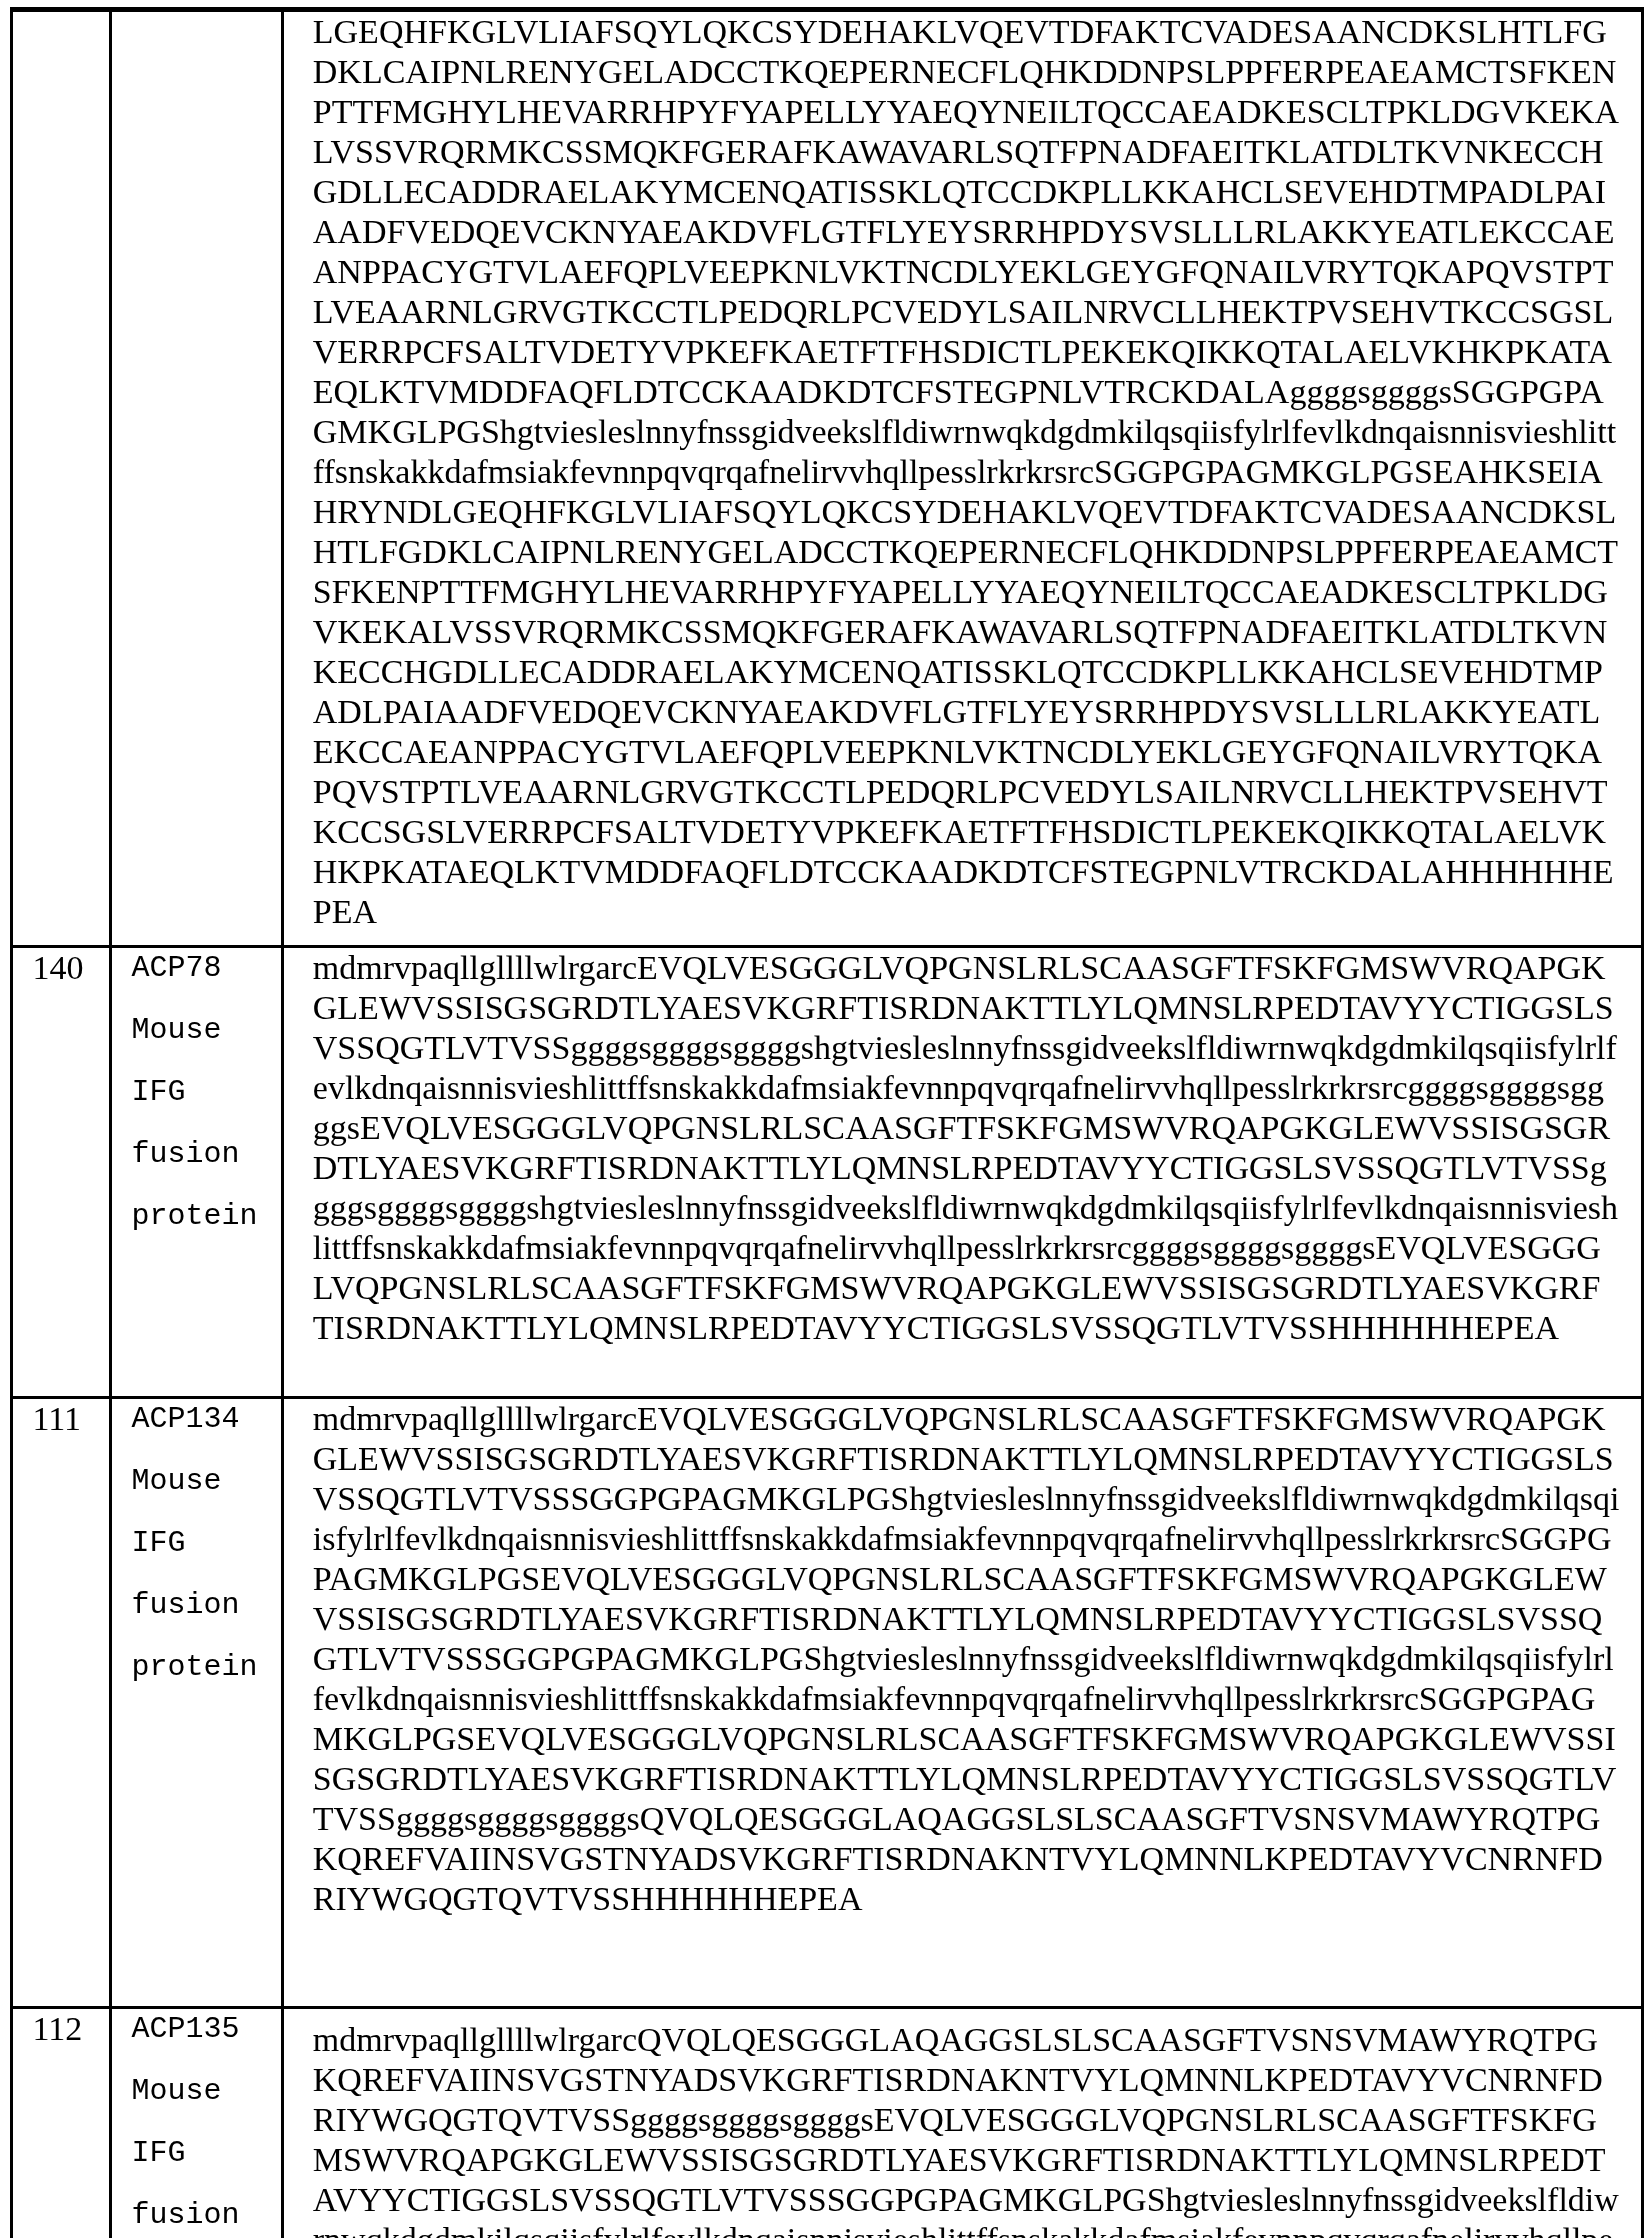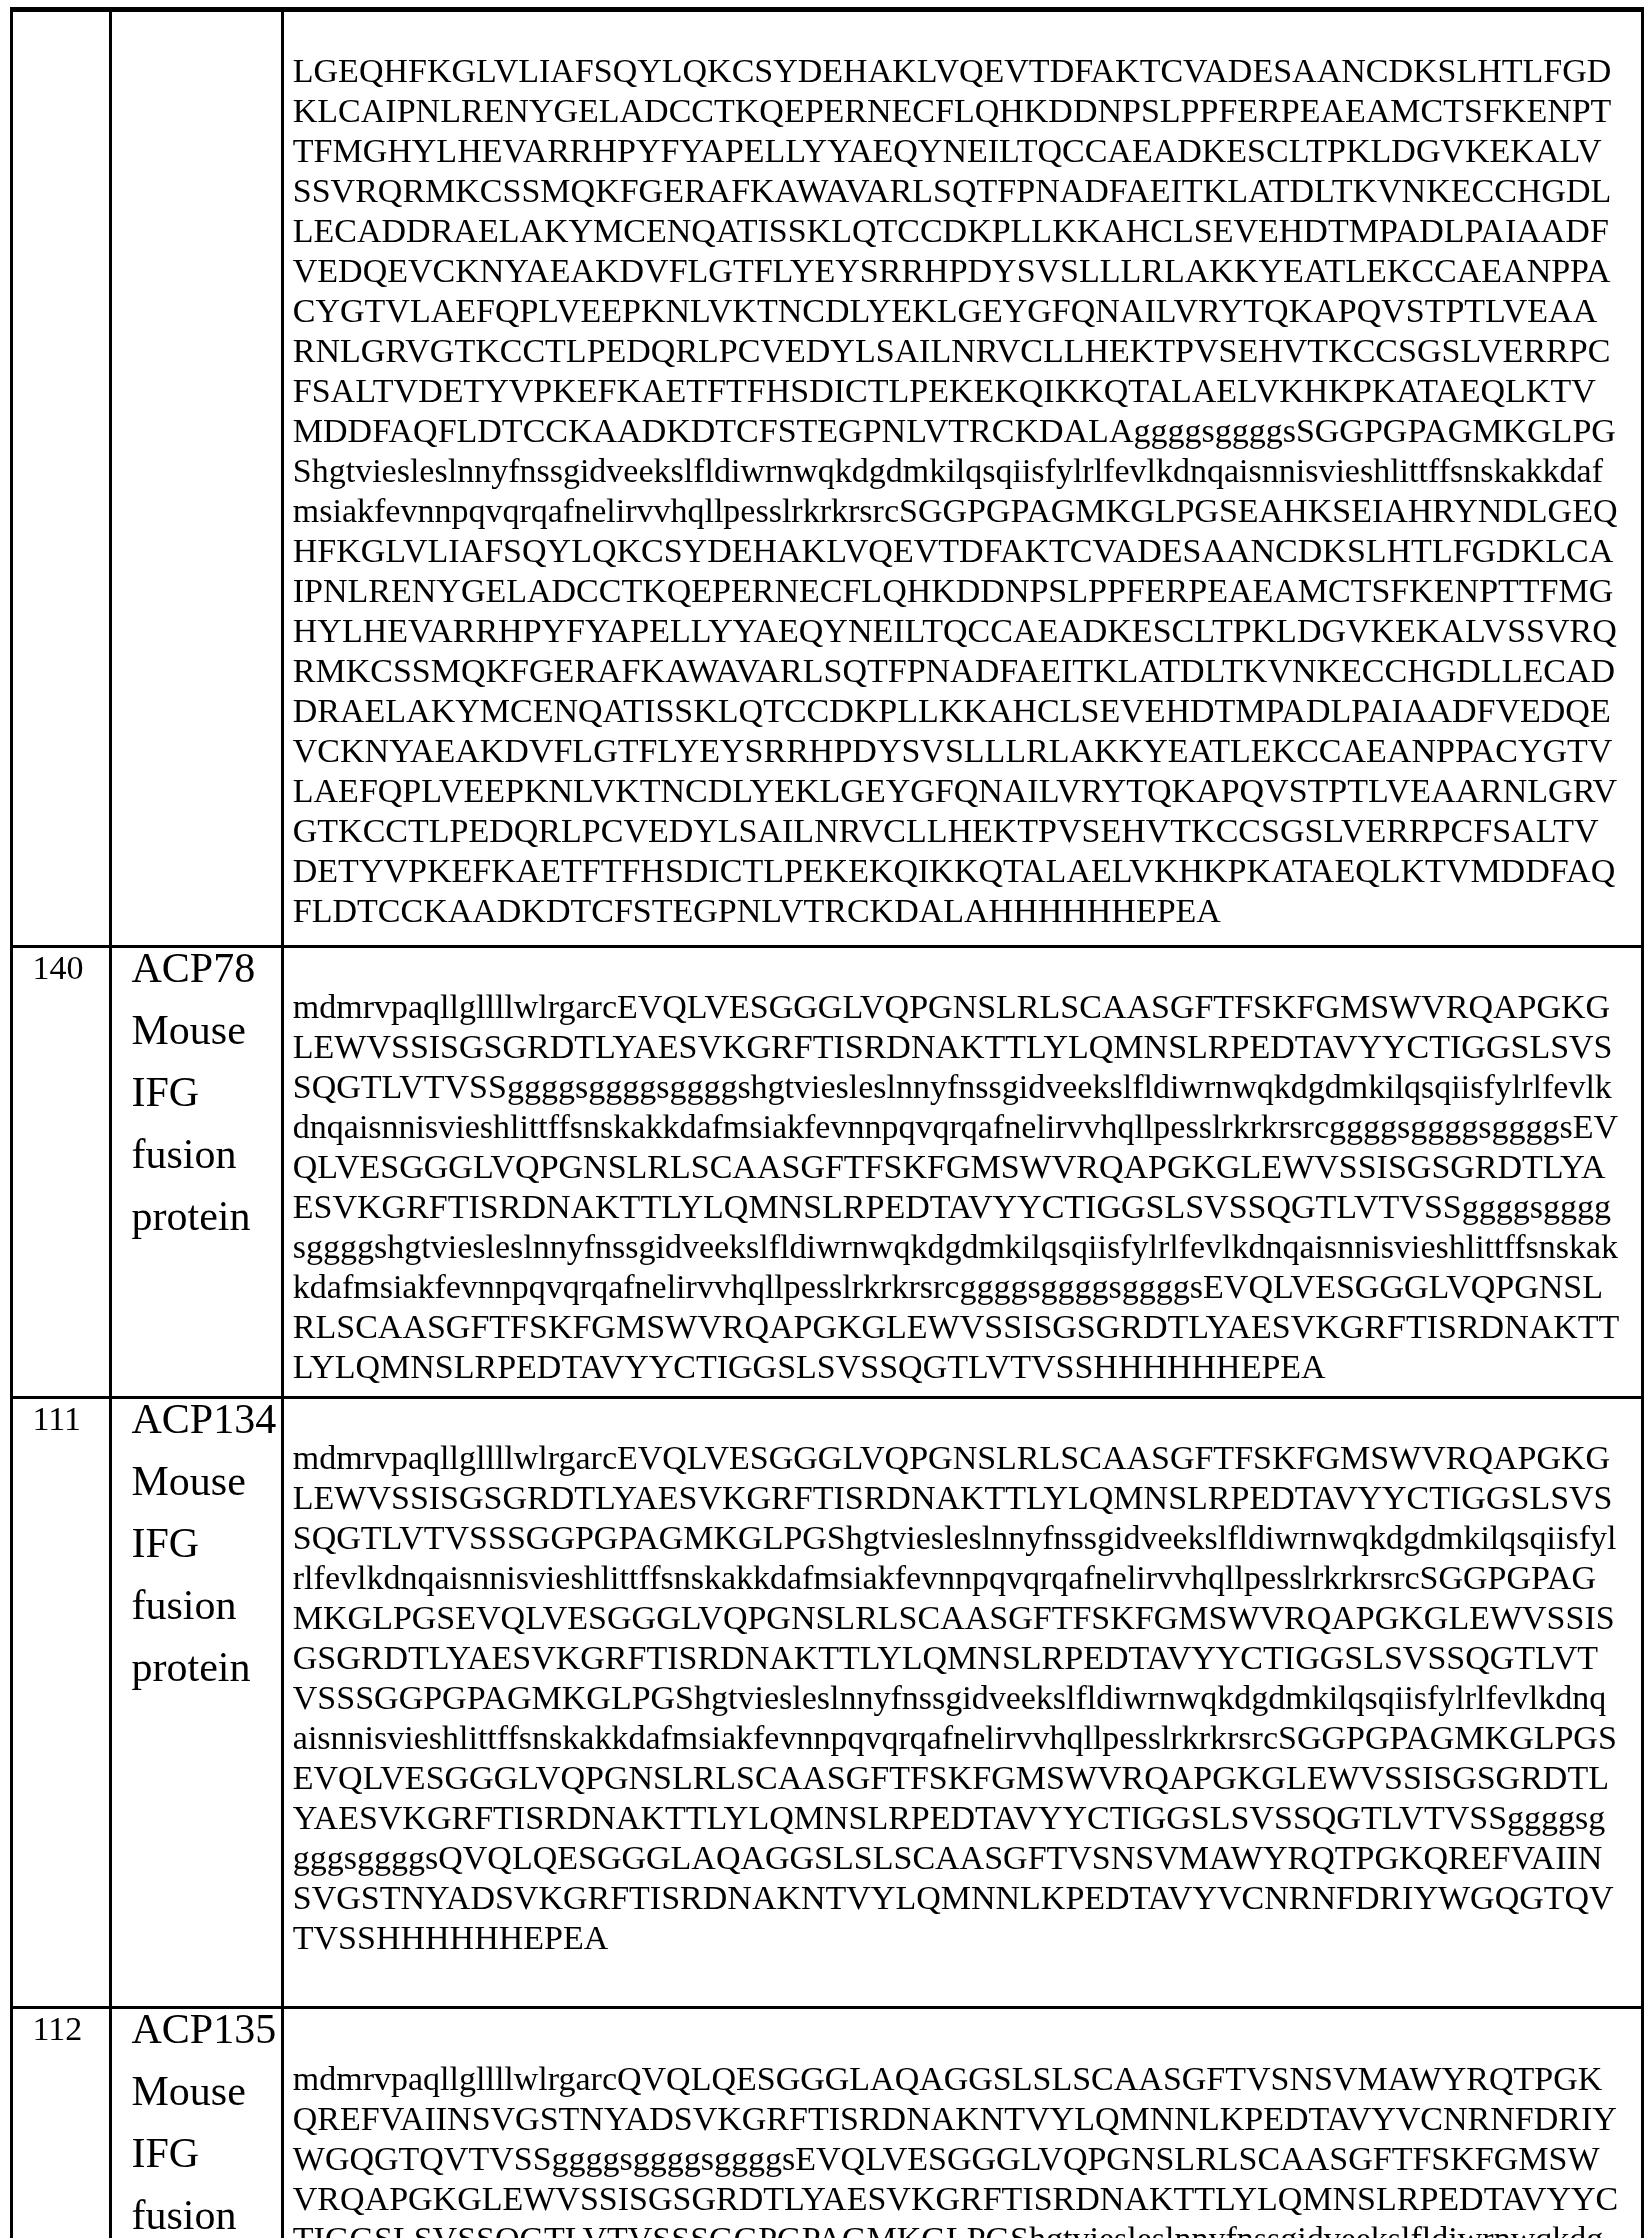--- a/index.html
+++ b/index.html
@@ -21,28 +21,28 @@
   .trow.r1{height:451px}
   .trow.r2{height:610px}
   .trow.r3{height:299px;border-bottom-width:4.1px}
   .cell{box-sizing:border-box;overflow:hidden}
   .cell-id{
     width:99px;border-right:3.3px solid #000;
     padding:0 0 0 19.7px;font-size:34px;line-height:40px;
   }
   .cell-name{
     width:172px;border-right:3.3px solid #000;
-    padding:0 0 0 19.7px;font-size:42px;
+    padding:0 0 0 19.7px;font-size:30px;font-family:Liberation Mono, monospace;
   }
   .name-line{height:62px;line-height:40px;white-space:nowrap}
   .cell-seq{
-    flex:1;padding:0 21px 0 9px;
+    flex:1;padding:0 21px 0 29px;
     font-size:34px;line-height:40px;
     text-align:justify;text-align-last:left;
-    word-break:break-all;hyphens:none;margin-top:39px;
+    word-break:break-all;hyphens:none;
   }
   .r3 .cell-seq{padding-top:11.5px}
 </style>
 </head>
 <body>
 
 <div class="seq-table">
 
   <div class="trow r0">
     <div class="cell cell-id"></div>

